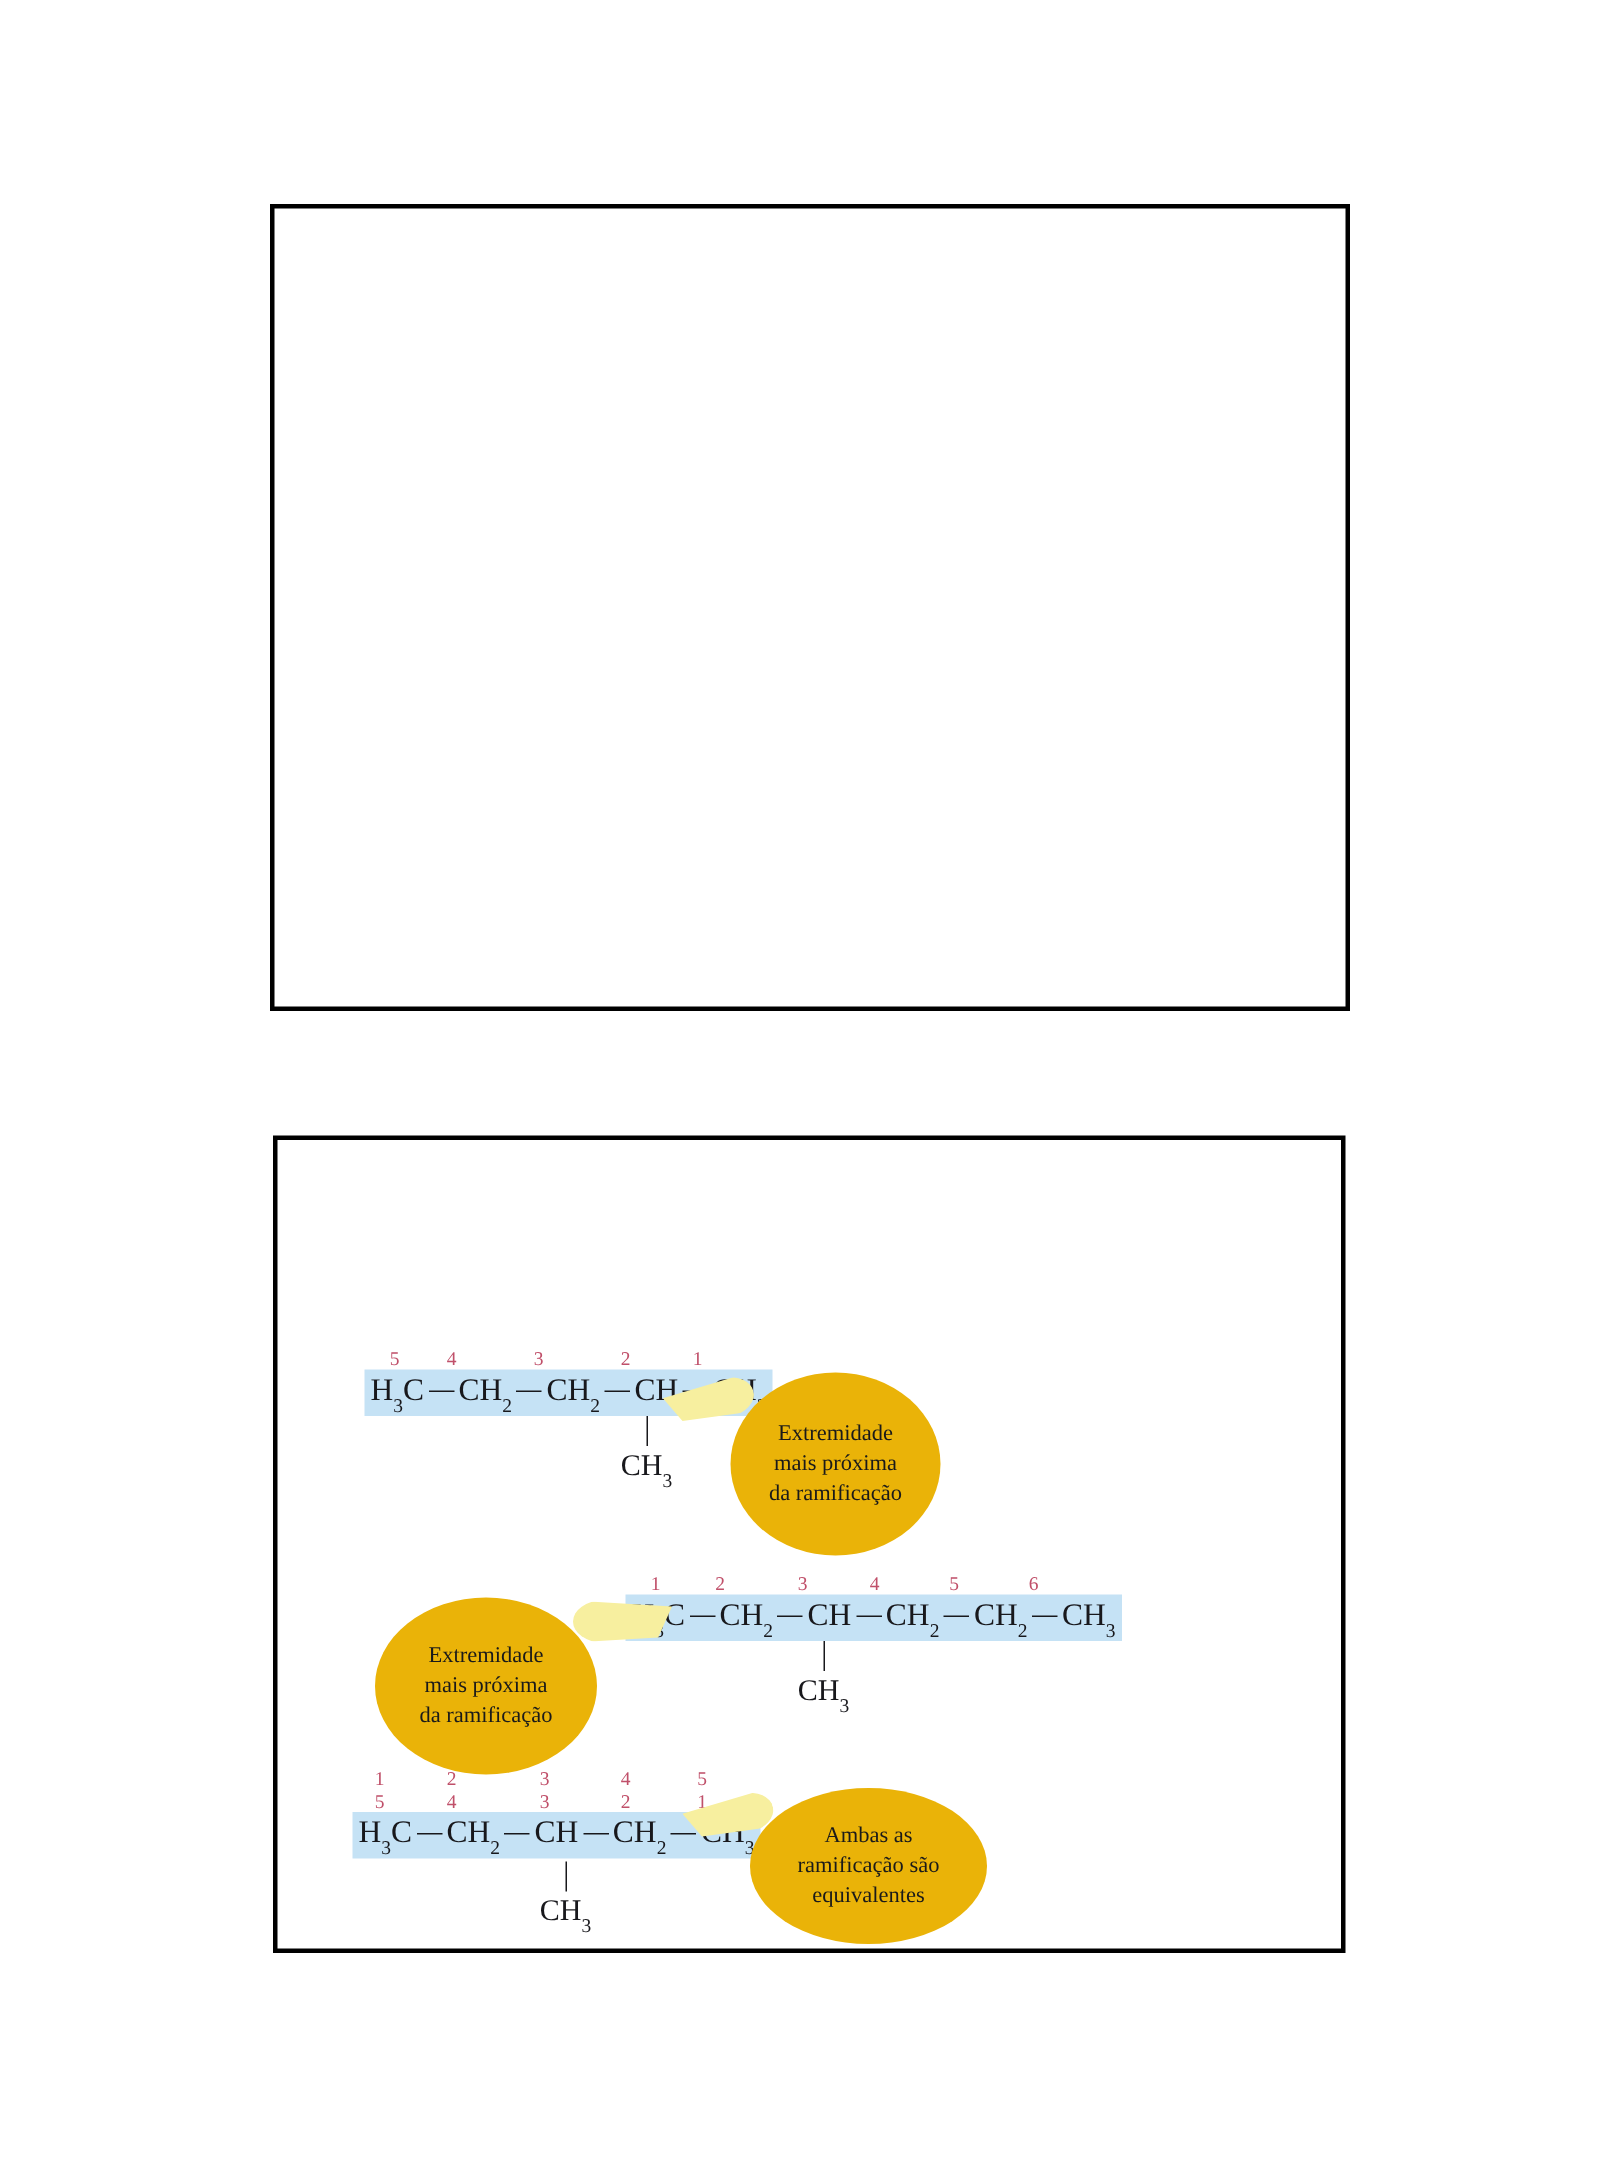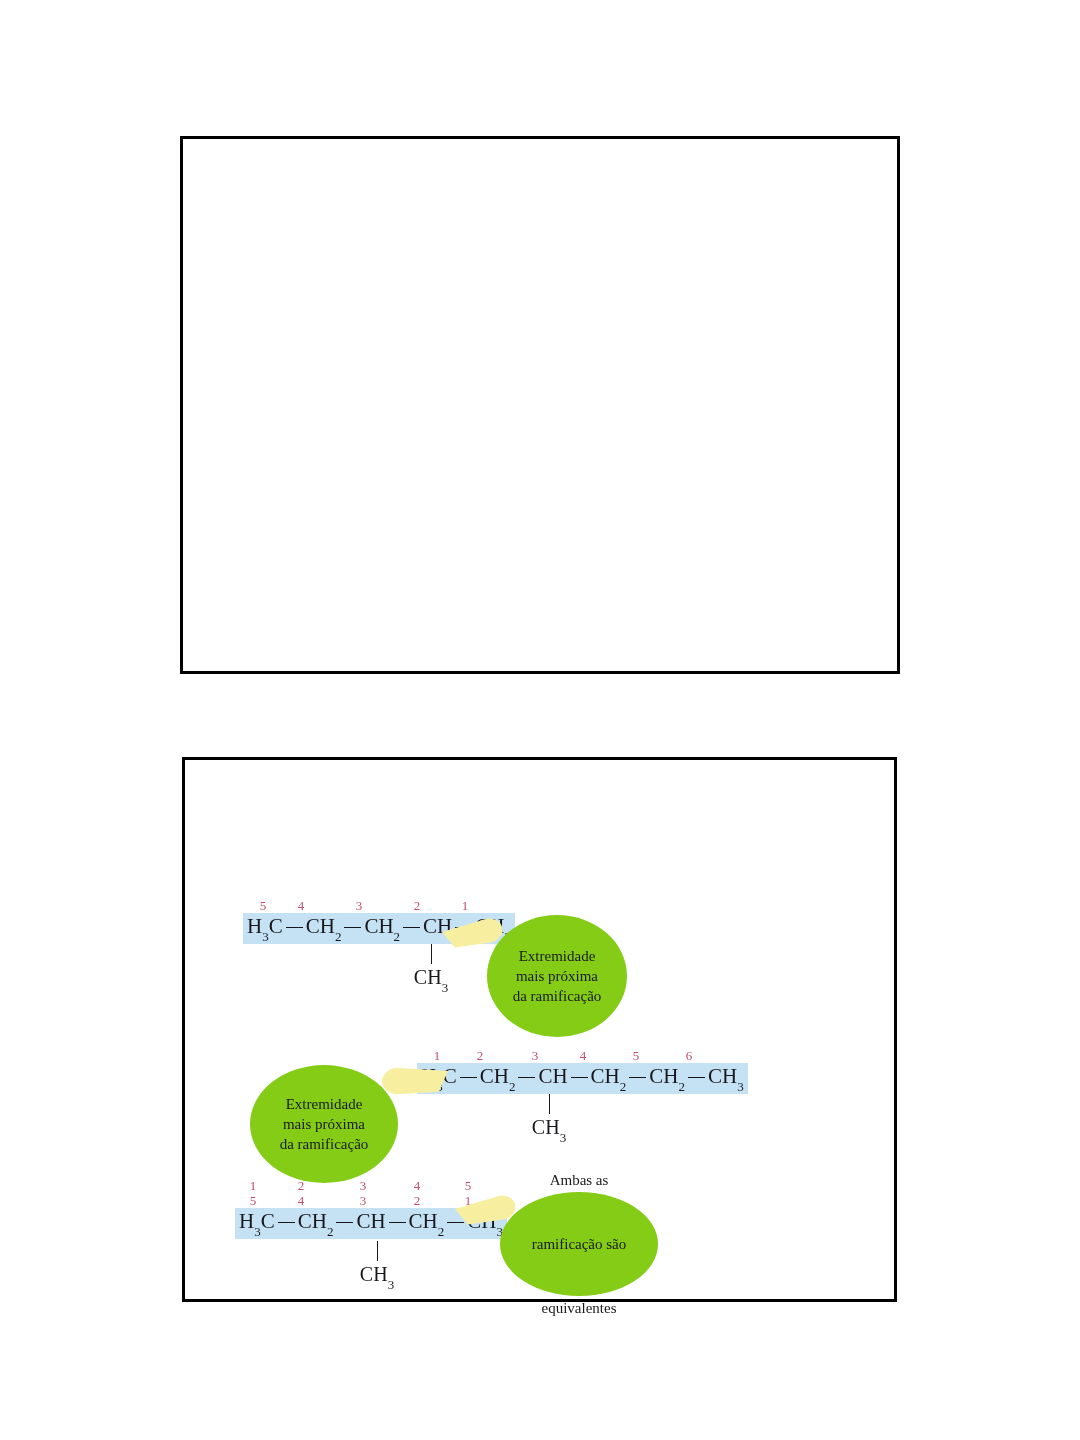--- a/index.html
+++ b/index.html
@@ -111,21 +111,21 @@
     margin-top: 2px;
     white-space: nowrap;
   }
 
   
   .callout {
     position: absolute;
   }
   .callout .bubble {
     position: relative;
-    background: #84cc16;
+    background: #eab308;
     border-radius: 50%;
     display: flex;
     flex-direction: column;
     align-items: center;
     justify-content: center;
     text-align: center;
     color: #1a1a1a;
     font-size: 15px;
     line-height: 1.35;
     z-index: 2;
@@ -283,20 +283,20 @@
       <div class="branch" style="left:120px; top:63px; width:44px;">
         <div class="vbond"></div>
         <div class="blabel"><span>CH</span><span class="sub">3</span></div>
       </div>
 
     </div>
   </div>
 
   <div class="callout" style="left:315px; top:432px;">
     <div class="tail tail-left"></div>
-    <div class="bubble" style="width:158px; height:104px;gap:44px;">
+    <div class="bubble" style="width:158px; height:104px;">
       <span class="line">Ambas as</span>
       <span class="line">ramificação são</span>
       <span class="line">equivalentes</span>
     </div>
   </div>
 
 </div>
 
 </body></html>

